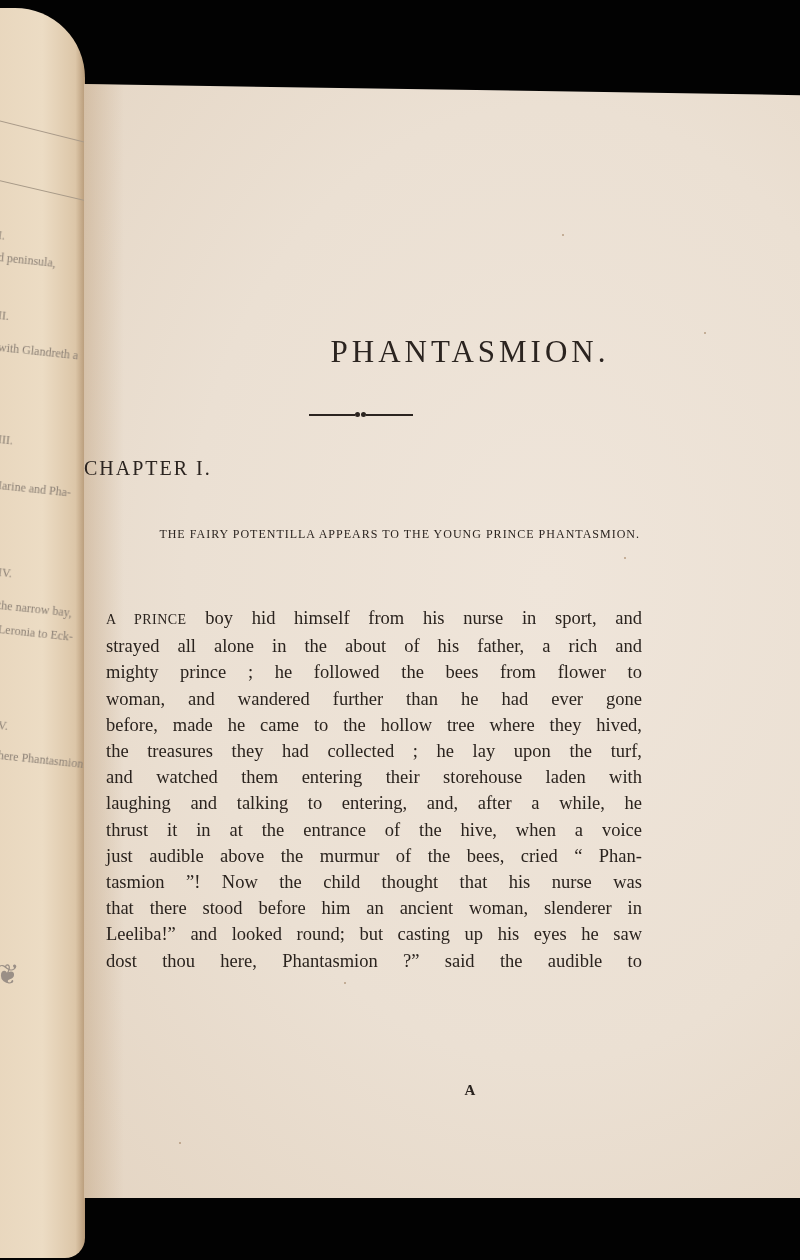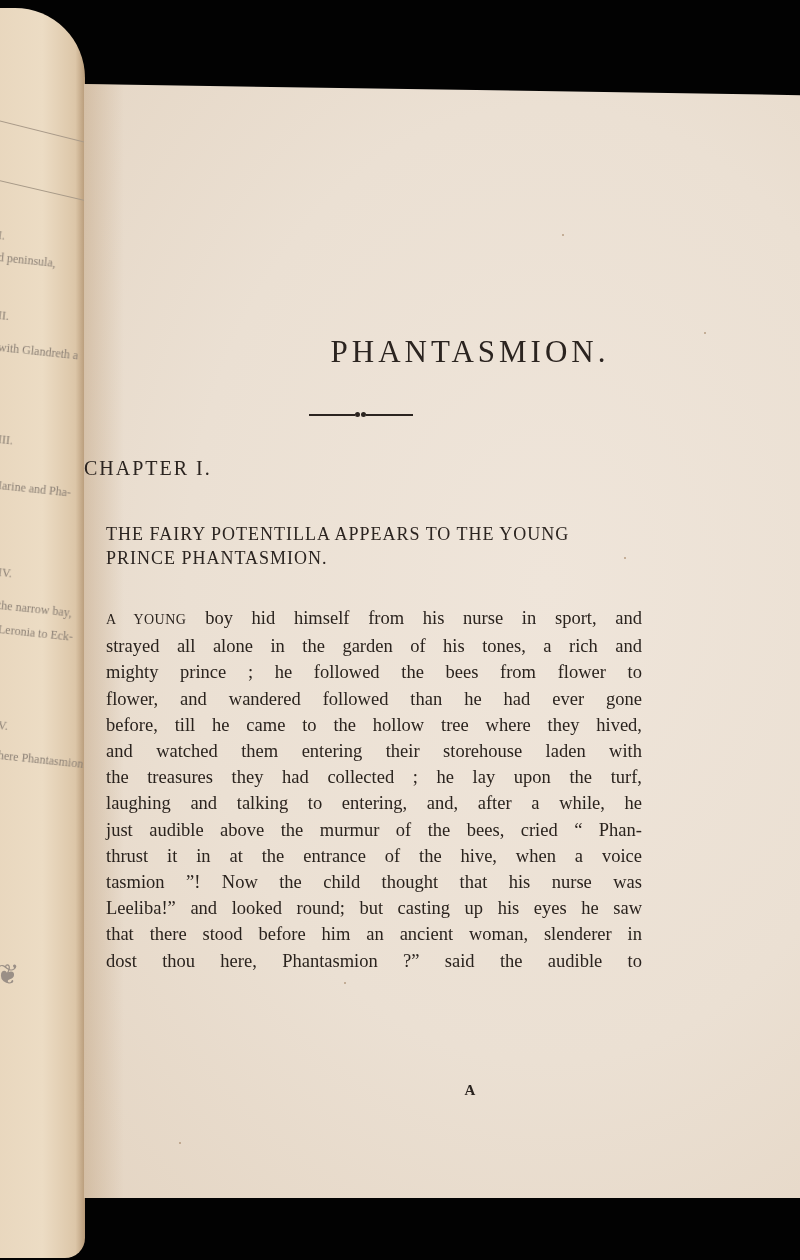--- a/index.html
+++ b/index.html
@@ -42,22 +42,22 @@
   .ornament {
     position: absolute; top: 330px; left: 225px; width: 104px; height: 6px;
   }
   .ornament .bar { position: absolute; top: 2px; height: 1.5px; background: #2b2420; }
   .ornament .dot { position: absolute; top: 0; width: 5px; height: 5px; border-radius: 50%; background: #2b2420; }
   .chapter {
     position: absolute; top: 375px; left: 0; width: 100%; text-align: left;
     font-size: 20px; letter-spacing: 2px; color: #2b2420;
   }
   .subtitle {
-    position: absolute; top: 440px; left: 22px; width: 534px; text-align: left;
-    font-size: 18px; letter-spacing: 1px; line-height: 24px; color: #2b2420;
+    position: absolute; top: 440px; left: 22px; width: 534px; text-align: right;
+    font-size: 12px; letter-spacing: 1px; line-height: 24px; color: #2b2420;
   }
   .body-text {
     position: absolute; top: 523px; left: 22px; width: 536px;
     font-size: 18.5px; line-height: 26.2px; color: #2a231e;
   }
   .body-text .line { display: block; text-align: justify; text-align-last: justify; white-space: nowrap; }
   .body-text .line span.sc { font-size: 14px; letter-spacing: 0.5px; }
   .signature {
     position: absolute; top: 1000px; left: 0; width: 100%; text-align: center;
     font-size: 15px; font-weight: bold; color: #2b2420;
@@ -90,34 +90,34 @@
   <div class="title">PHANTASMION.</div>
   <div class="ornament">
     <div class="bar" style="left:0; width:46px;"></div>
     <div class="dot" style="left:46px;"></div>
     <div class="dot" style="left:52px;"></div>
     <div class="bar" style="left:57px; width:47px;"></div>
   </div>
   <div class="chapter">CHAPTER I.</div>
   <div class="subtitle">THE FAIRY POTENTILLA APPEARS TO THE YOUNG PRINCE PHANTASMION.</div>
   <div class="body-text">
-    <span class="line"><span class="sc">A YOUNG</span><span> boy hid himself from his nurse in sport, and</span></span>
+    <span class="line"><span class="sc">A PRINCE</span><span> boy hid himself from his nurse in sport, and</span></span>
     <div id="body-rest">
-        <span class="line">strayed all alone in the garden of his tones, a rich and</span>
+        <span class="line">strayed all alone in the about of his father, a rich and</span>
         <span class="line">mighty prince ; he followed the bees from flower to</span>
-        <span class="line">flower, and wandered followed than he had ever gone</span>
-        <span class="line">before, till he came to the hollow tree where they hived,</span>
+        <span class="line">woman, and wandered further than he had ever gone</span>
+        <span class="line">before, made he came to the hollow tree where they hived,</span>
+        <span class="line">the treasures they had collected ; he lay upon the turf,</span>
         <span class="line">and watched them entering their storehouse laden with</span>
-        <span class="line">the treasures they had collected ; he lay upon the turf,</span>
         <span class="line">laughing and talking to entering, and, after a while, he</span>
+        <span class="line">thrust it in at the entrance of the hive, when a voice</span>
         <span class="line">just audible above the murmur of the bees, cried “ Phan-</span>
-        <span class="line">thrust it in at the entrance of the hive, when a voice</span>
         <span class="line">tasmion ”!  Now the child thought that his nurse was</span>
+        <span class="line">that there stood before him an ancient woman, slenderer in</span>
         <span class="line">Leeliba!” and looked round; but casting up his eyes he saw</span>
-        <span class="line">that there stood before him an ancient woman, slenderer in</span>
         <span class="line">dost thou here, Phantasmion ?”  said the audible to</span>
       </div>
   </div>
   <div class="signature">A</div>
   <div class="fleck" style="left:478px; top:152px;"></div>
   <div class="fleck" style="left:620px; top:250px;"></div>
   <div class="fleck" style="left:540px; top:475px;"></div>
   <div class="fleck" style="left:95px; top:1060px;"></div>
   <div class="fleck" style="left:260px; top:900px;"></div>
 </div>

